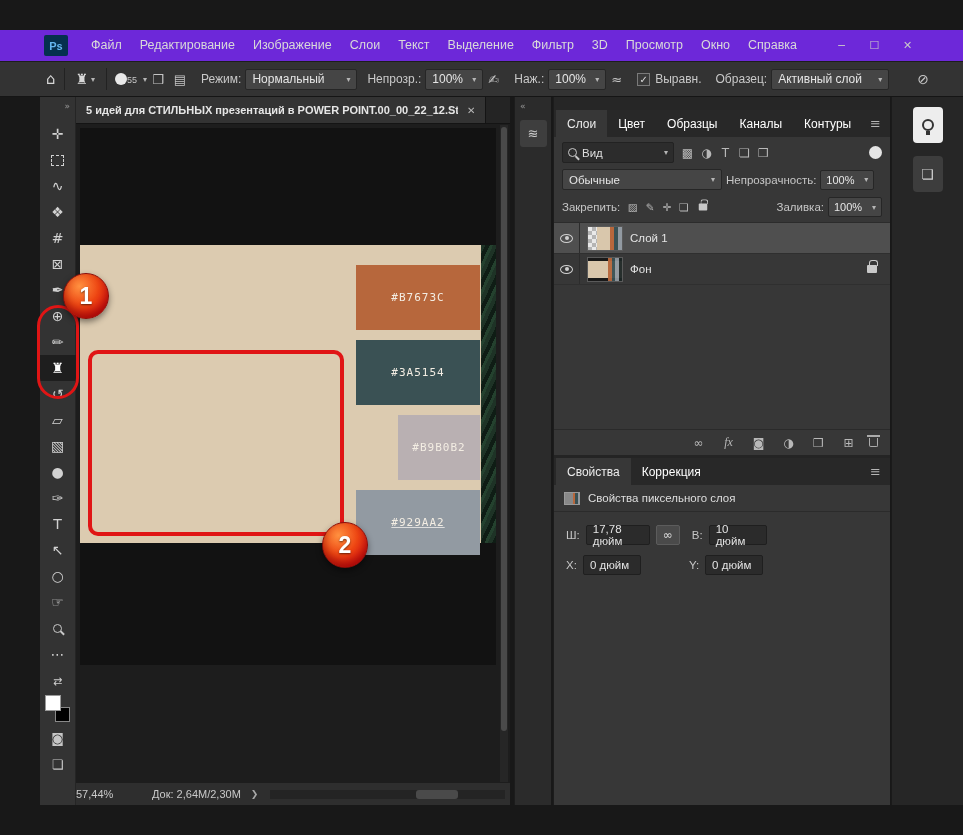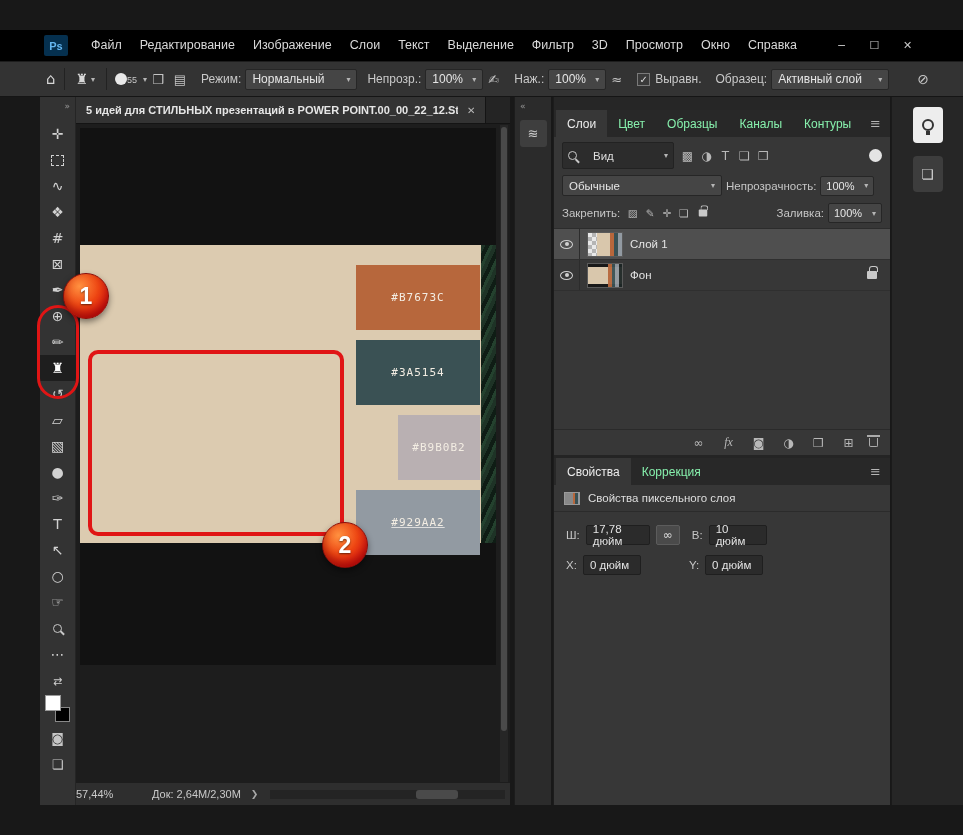--- a/index.html
+++ b/index.html
@@ -1,21 +1,21 @@
 <!DOCTYPE html>
 <html><head>
 <meta charset="utf-8">
 <style>
 *{margin:0;padding:0;box-sizing:border-box}
 html,body{width:963px;height:835px}
 body{position:relative;overflow:hidden;background:#181818;font-family:"Liberation Sans","DejaVu Sans",sans-serif;color:#ddd}
 .icon{font-family:"DejaVu Sans",sans-serif}
 
 
-.menubar{position:absolute;left:0;top:30px;width:100%;height:32px;background:#000000;border-bottom:1px solid #1d1d1d;display:flex;align-items:center}
+.menubar{position:absolute;left:0;top:30px;width:100%;height:32px;background:#6d28d9;border-bottom:1px solid #1d1d1d;display:flex;align-items:center}
 .ps-logo{margin-left:44px;width:24px;height:21px;background:#05304f;color:#64b6f0;font-size:11px;font-weight:bold;display:flex;align-items:center;justify-content:center;border-radius:2px}
 .menu-items{display:flex;margin-left:14px}
 .menu-item{padding:0 9px;font-size:12.5px;color:#d9d9d9;line-height:31px;white-space:nowrap}
 .window-controls{margin-left:auto;margin-right:42px;display:flex;gap:6px}
 .win-btn{width:27px;height:20px;display:flex;align-items:center;justify-content:center;color:#c9c9c9;font-size:11px;font-family:"DejaVu Sans",sans-serif}
 
 
 .optionsbar{position:absolute;left:0;top:62px;width:100%;height:35px;background:#333;border-bottom:1px solid #151515;display:flex;align-items:center;font-size:12px;color:#c9c9c9}
 .ob-home{margin-left:46px;font-size:15px;color:#d5d5d5}
 .ob-sep{width:1px;height:22px;background:#222;margin:0 8px}
@@ -84,25 +84,25 @@
 .mini-dock{position:absolute;left:514px;top:97px;width:37px;height:708px;background:#2b2b2b;border-left:1px solid #1c1c1c;display:flex;flex-direction:column;align-items:center}
 .md-collapse{font-size:9px;color:#9a9a9a;align-self:flex-start;margin:4px 0 0 5px}
 .md-btn{width:27px;height:27px;background:#3e3e3e;border-radius:3px;margin-top:9px;display:flex;align-items:center;justify-content:center;color:#ccc;font-size:13px;font-family:"DejaVu Sans",sans-serif}
 
 
 .panels{position:absolute;left:553px;top:97px;width:337px;height:708px;background:#373737;display:flex;flex-direction:column;border-left:1px solid #1c1c1c}
 .dock-top{height:13px;background:#262626}
 .layers-panel{height:345px;display:flex;flex-direction:column;background:#373737}
 .panel-tabbar{height:27px;background:#282828;display:flex;align-items:stretch;padding-left:2px;flex:none}
 .tabwrap{display:flex;height:100%}
-.ptab{padding:0 11px;display:flex;align-items:center;font-size:12px;color:#86efac;white-space:nowrap}
+.ptab{padding:0 11px;display:flex;align-items:center;font-size:12px;color:#ffffff;white-space:nowrap}
 .ptab.active{background:#373737;color:#ececec}
 .panel-menu{margin-left:auto;margin-right:9px;align-self:center;color:#b5b5b5;font-size:13px}
 .filter-row{display:flex;align-items:center;gap:4px;padding:5px 8px 4px;flex:none}
-.search-combo{width:112px;height:27px;background:#2c2c2c;border:1px solid #222;border-radius:2px;display:flex;align-items:center;gap:16px;padding:0 5px;font-size:11.5px;color:#ddd}
+.search-combo{width:112px;height:21px;background:#2c2c2c;border:1px solid #222;border-radius:2px;display:flex;align-items:center;gap:5px;padding:0 5px;font-size:11.5px;color:#ddd}
 .ficons{display:flex;align-items:center}
 .picon{min-width:19px;height:19px;display:flex;align-items:center;justify-content:center;color:#b8b8b8;font-size:12px;font-family:"DejaVu Sans",sans-serif}
 .picon.sm{min-width:17px;font-size:10.5px}
 .fx{font-style:italic;font-family:"Liberation Serif",serif;font-size:12px}
 .filter-toggle{margin-left:auto;width:13px;height:13px;border-radius:50%;background:#e4e4e4}
 .blend-row,.lock-row{display:flex;align-items:center;gap:4px;padding:2px 8px 5px;font-size:11.5px;color:#c6c6c6;flex:none}
 .lock-row{border-bottom:1px solid #2c2c2c}
 .blend-select{width:160px;height:21px;background:#454545;border:1px solid #262626;border-radius:2px;display:flex;align-items:center;padding:0 6px;color:#e6e6e6}
 .blend-select .caret{margin-left:auto}
 .mini-select{width:54px;height:20px;background:#454545;border:1px solid #262626;border-radius:2px;display:flex;align-items:center;padding:0 5px;font-size:11px;color:#e6e6e6}

